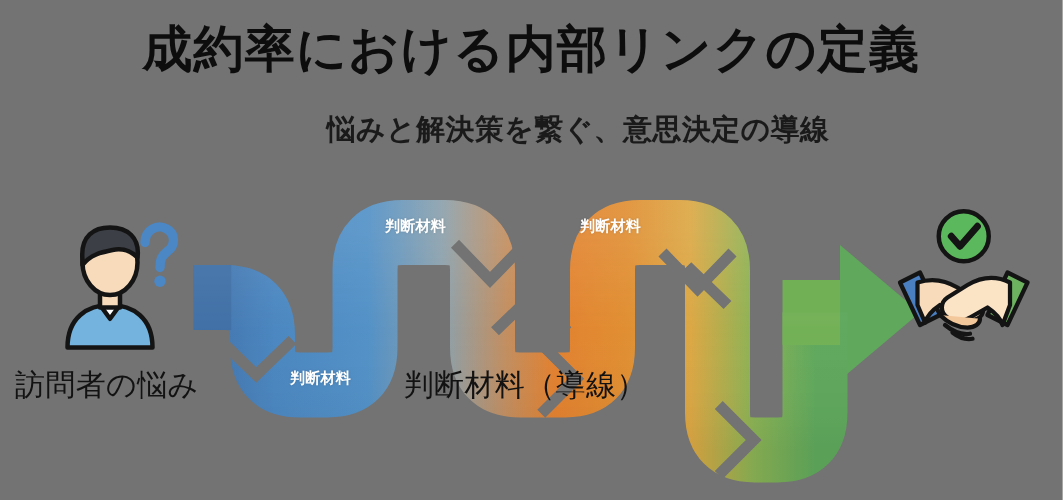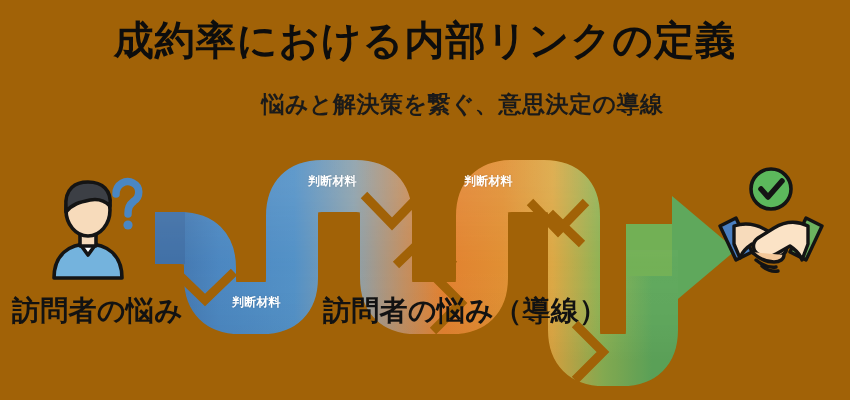--- a/index.html
+++ b/index.html
@@ -56,22 +56,22 @@
     position: absolute;
     left: 0;
     top: 0;
     width: 850px;
     height: 400px;
   }
 
   
   .stage-label {
     position: absolute;
-    font-size: 28px;
-    font-weight: 700;
+    font-size: 24px;
+    font-weight: 400;
     color: #121212;
     white-space: nowrap;
     letter-spacing: 0.3px;
   }
   .stage-label.left   { left: 12px;  top: 292px; }
   .stage-label.center { left: 323px; top: 292px; }
   .stage-label.right  { left: 687px; top: 292px; }
 
   
   .ribbon-label {
@@ -90,21 +90,21 @@
   
   .icon-box {
     position: absolute;
   }
   #visitor-icon-box  { left: 40px;  top: 168px; width: 112px; height: 112px; }
   #handshake-icon-box{ left: 712px; top: 166px; width: 118px; height: 116px; }
 </style>
 </head>
 <body style="background: rgb(253, 253, 251);">
 
-<div id="slide" style="background: #a16207;">
+<div id="slide" style="background: #737373;">
 
   <div class="title">成約率における内部リンクの定義</div>
 
   <div class="subtitle">悩みと解決策を繋ぐ、意思決定の導線</div>
 
   <svg id="flow-svg" viewBox="0 0 850 400" aria-hidden="true">
     <defs>
 
       <linearGradient id="ribbonGrad" x1="0" y1="0" x2="1" y2="0">
         <stop offset="0.00" stop-color="#3f6fa6"></stop>
@@ -262,15 +262,15 @@
                  C 52 92 58 92 64 88 L 78 80 C 84 84 88 88 90 94 L 96 78 Z" fill="#fbe3c6"></path>
 
         <path d="M 40 86 C 46 92 54 96 62 96 C 68 96 72 93 72 89" fill="#f3c89a"></path>
         <path d="M 44 94 C 50 99 57 102 64 101" fill="none"></path>
         <path d="M 50 100 C 55 104 60 106 66 105" fill="none"></path>
       </g>
     </svg>
   </div>
 
   <div class="stage-label left">訪問者の悩み</div>
-  <div class="stage-label center">訪問者の悩み（導線）</div>
+  <div class="stage-label center">判断材料（導線）</div>
 
 </div>
 
 </body></html>

